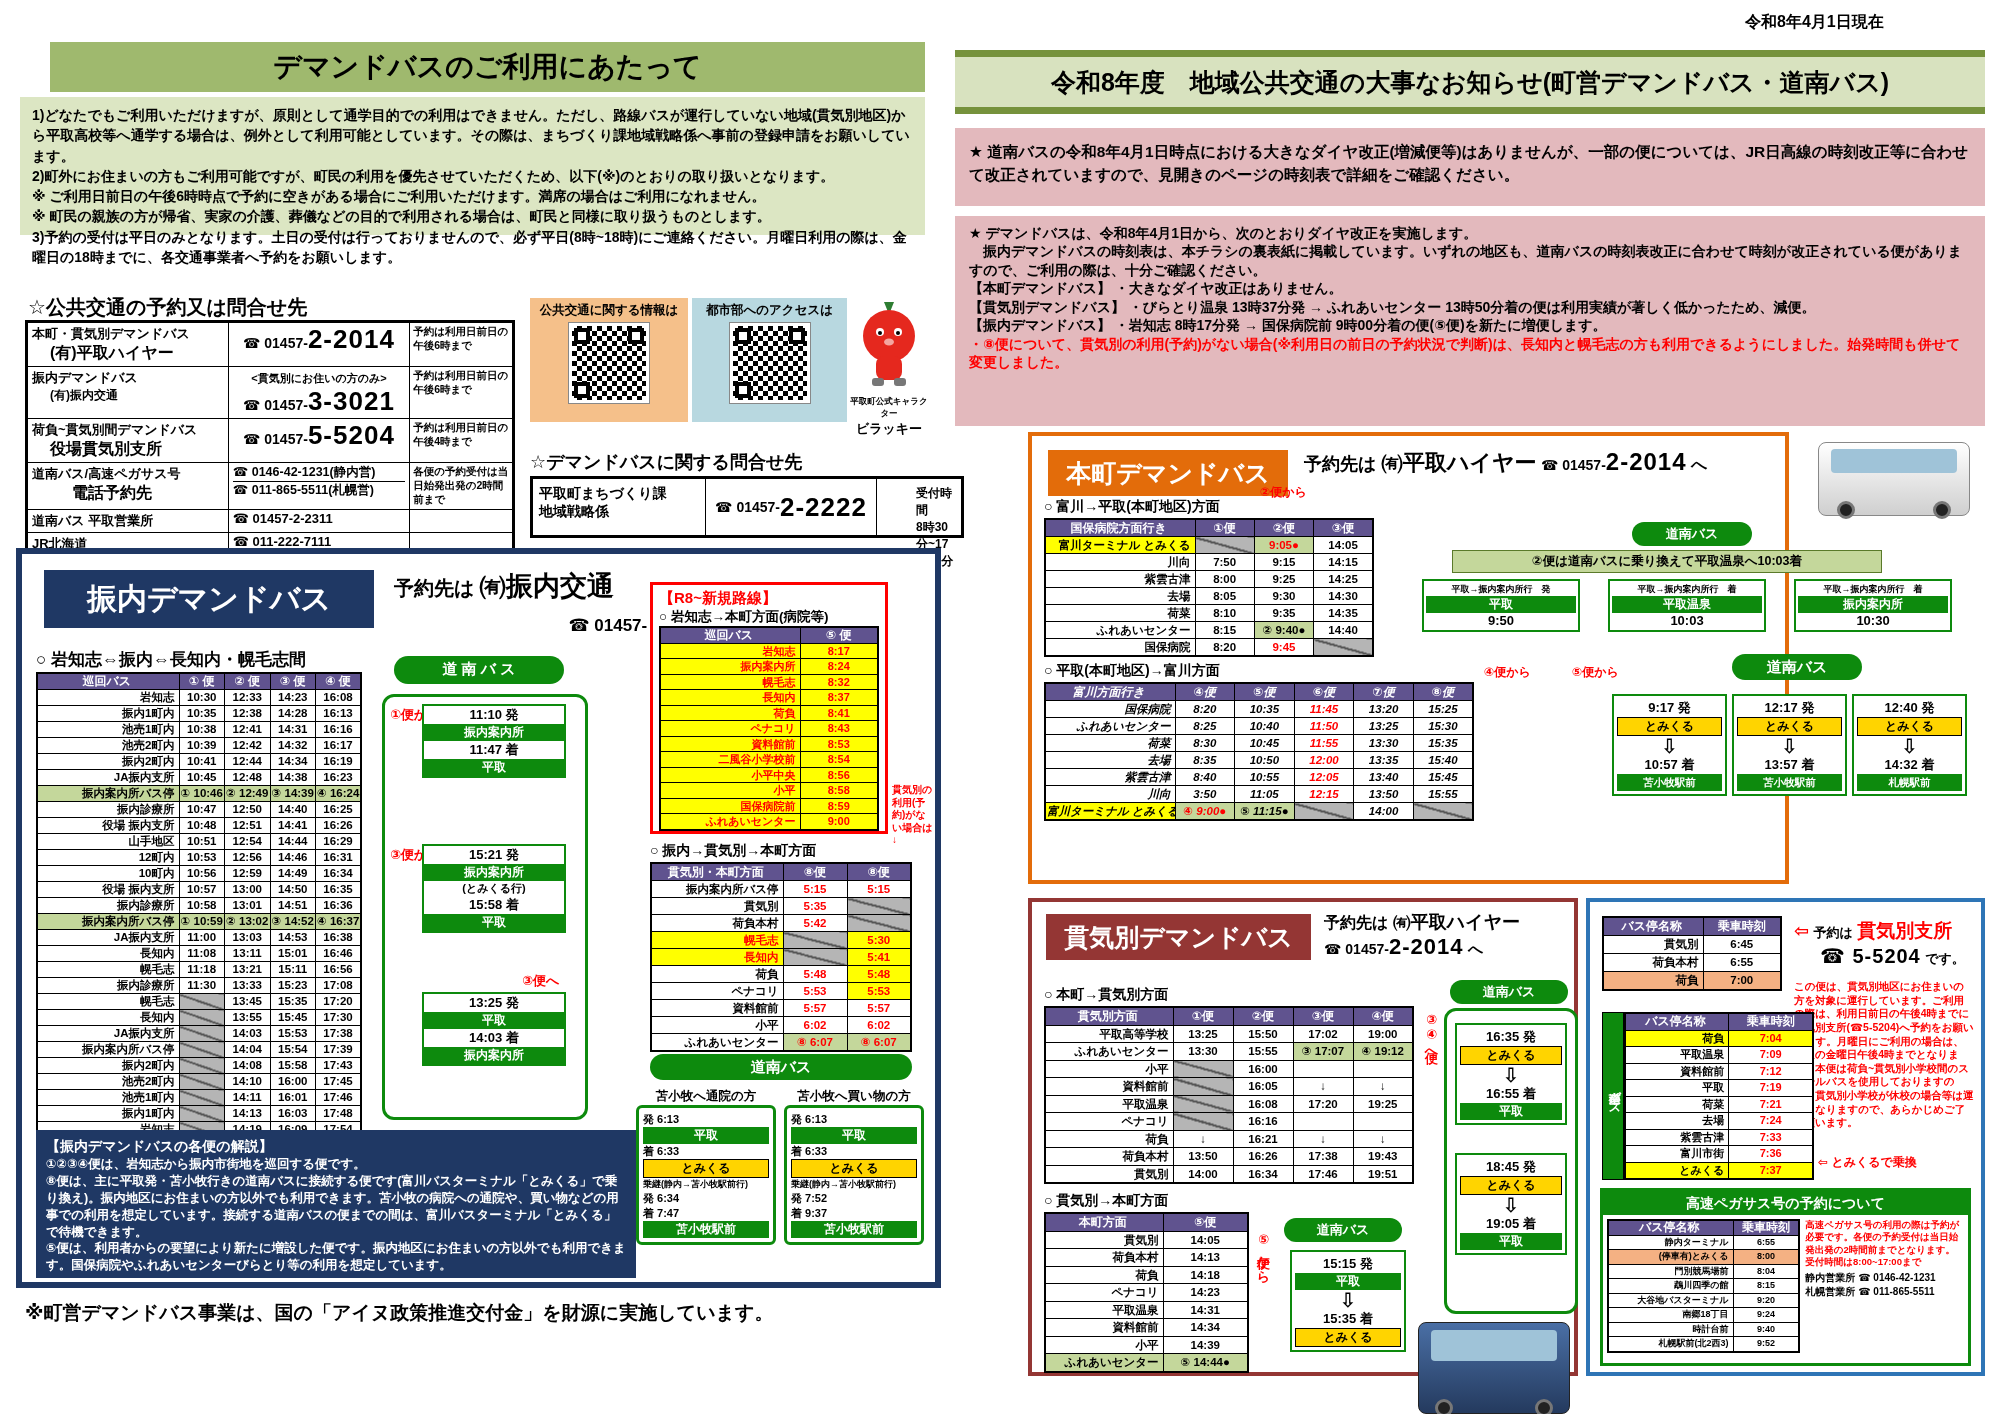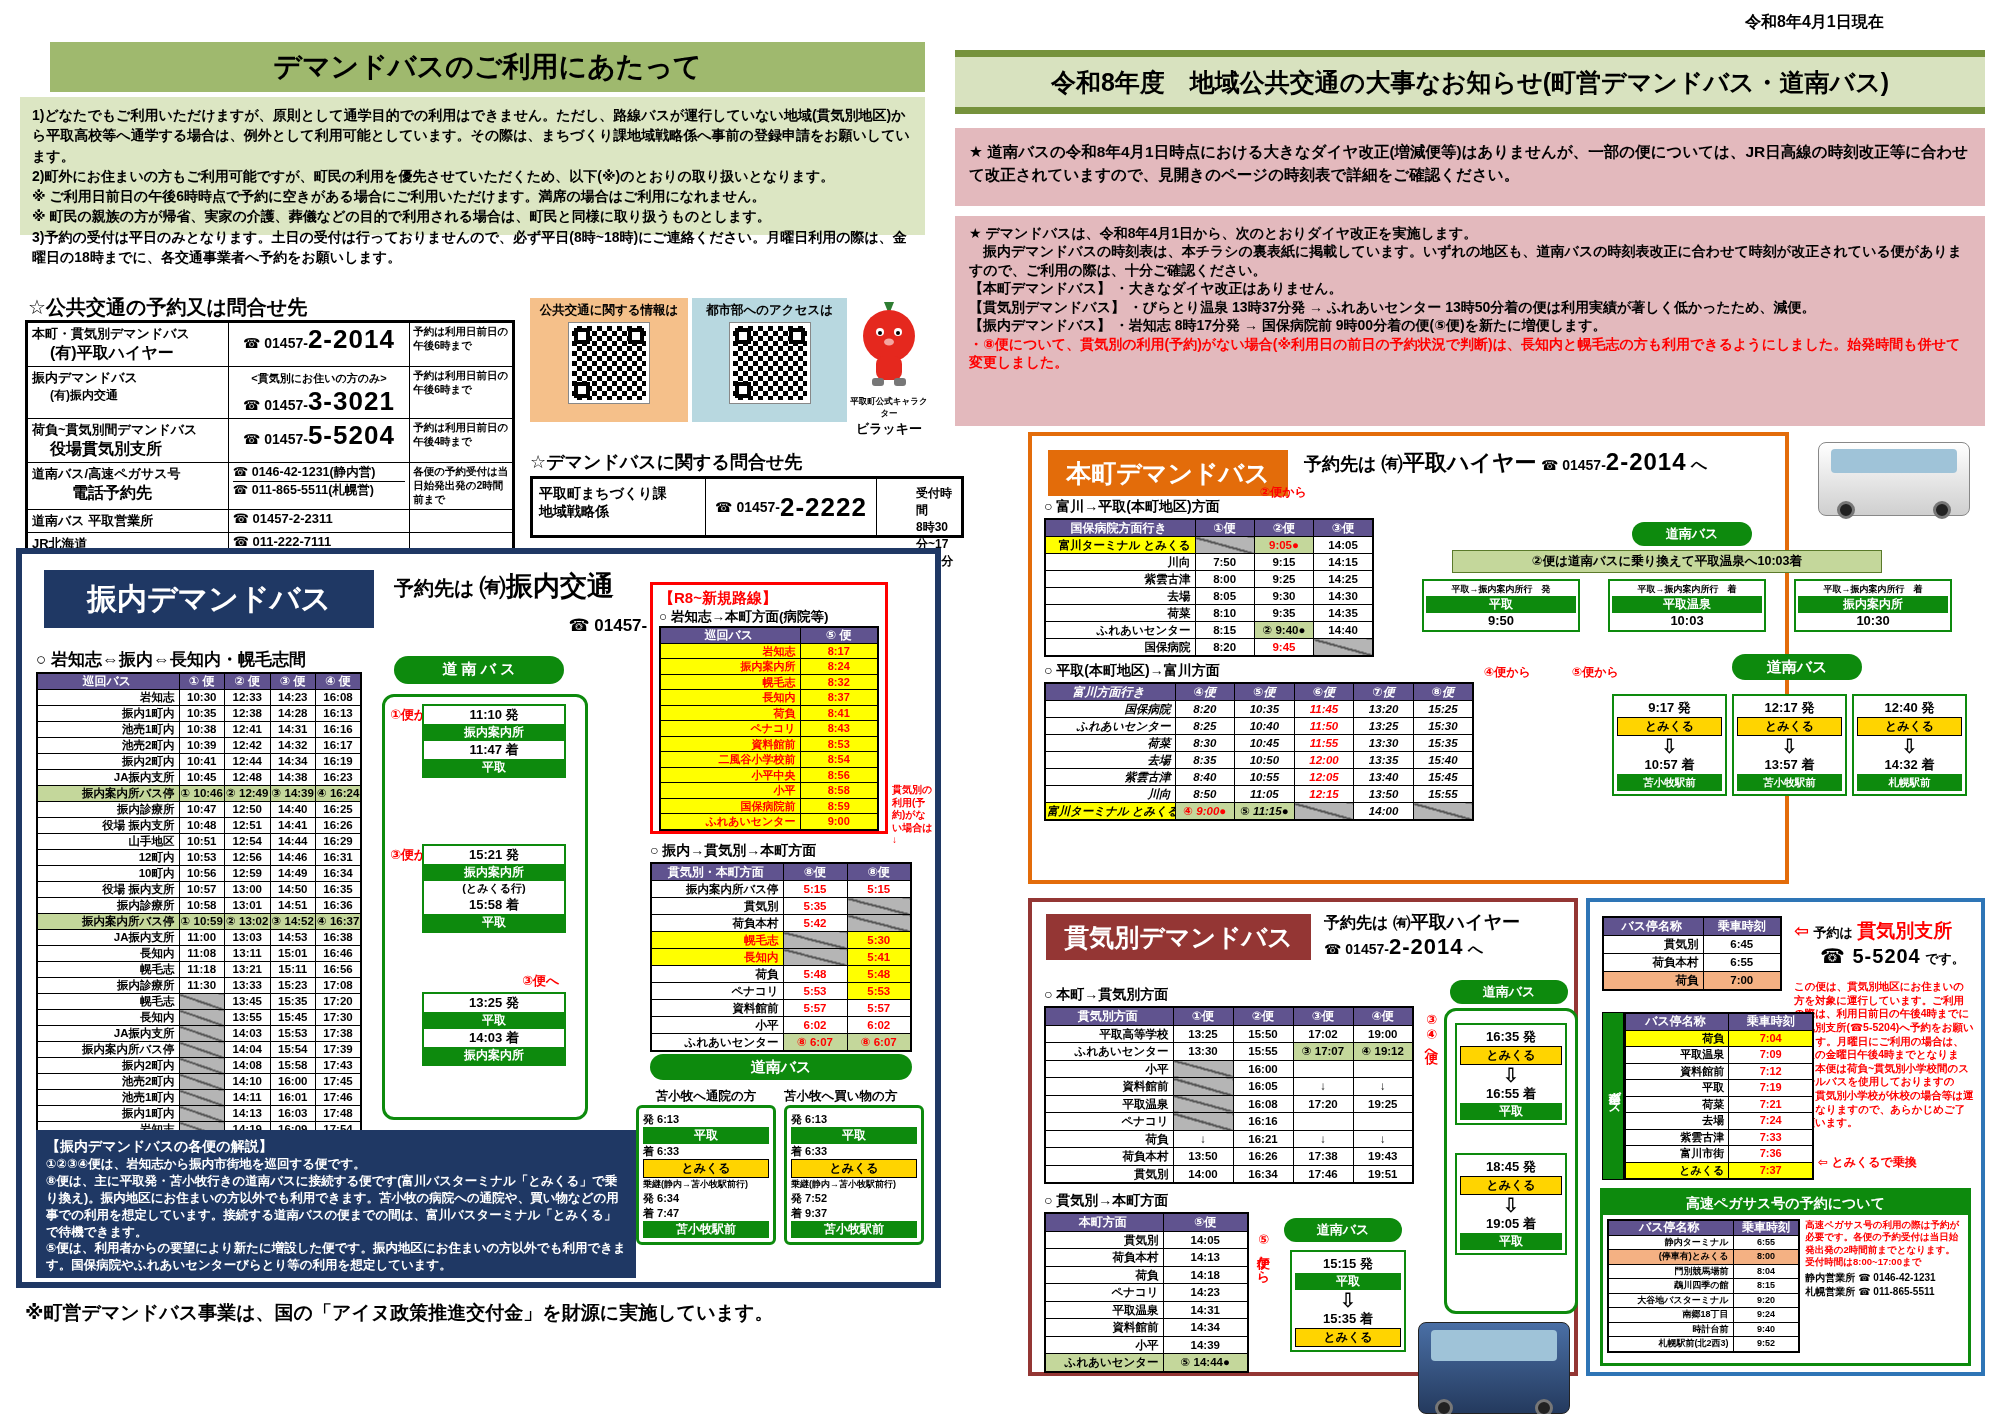--- a/index.html
+++ b/index.html
@@ -556,21 +556,21 @@
         <div class="gbar">平取</div>
         <div class="b" style="font-size:11px;"><span>着 6:33</span></div>
         <div class="ybar">とみくる</div>
         <div class="b" style="font-size:9px;">乗継(静内→苫小牧駅前行)</div>
         <div class="b" style="font-size:11px;">発 6:34</div>
         <div class="b" style="font-size:11px;"><span>着 7:47</span></div>
         <div class="gbar">苫小牧駅前</div>
       </div>
     </div>
     <div class="abs" style="left:762px;top:534px;width:140px;">
-      <div class="b" style="font-size:12.5px;text-align:left;">苫小牧へ買い物の方</div>
+      <div class="b" style="font-size:12.5px;text-align:center;">苫小牧へ買い物の方</div>
       <div class="gwrap" style="padding:4px;border-radius:6px;">
         <div class="b" style="font-size:11px;"><span>発 6:13</span></div>
         <div class="gbar">平取</div>
         <div class="b" style="font-size:11px;"><span>着 6:33</span></div>
         <div class="ybar">とみくる</div>
         <div class="b" style="font-size:9px;">乗継(静内→苫小牧駅前行)</div>
         <div class="b" style="font-size:11px;">発 7:52</div>
         <div class="b" style="font-size:11px;"><span>着 9:37</span></div>
         <div class="gbar">苫小牧駅前</div>
       </div>
@@ -773,21 +773,21 @@
           <tr>
             <td>紫雲古津</td>
             <td>8:40</td>
             <td>10:55</td>
             <td class="cr">12:05</td>
             <td>13:40</td>
             <td>15:45</td>
           </tr>
           <tr>
             <td>川向</td>
-            <td>8:50</td>
+            <td>3:50</td>
             <td>11:05</td>
             <td class="cr">12:15</td>
             <td>13:50</td>
             <td>15:55</td>
           </tr>
           <tr>
             <td class="cy">富川ターミナル とみくる</td>
             <td class="cg cr">④ 9:00●</td>
             <td class="cg">⑤ 11:15●</td>
             <td class="cx"></td>

